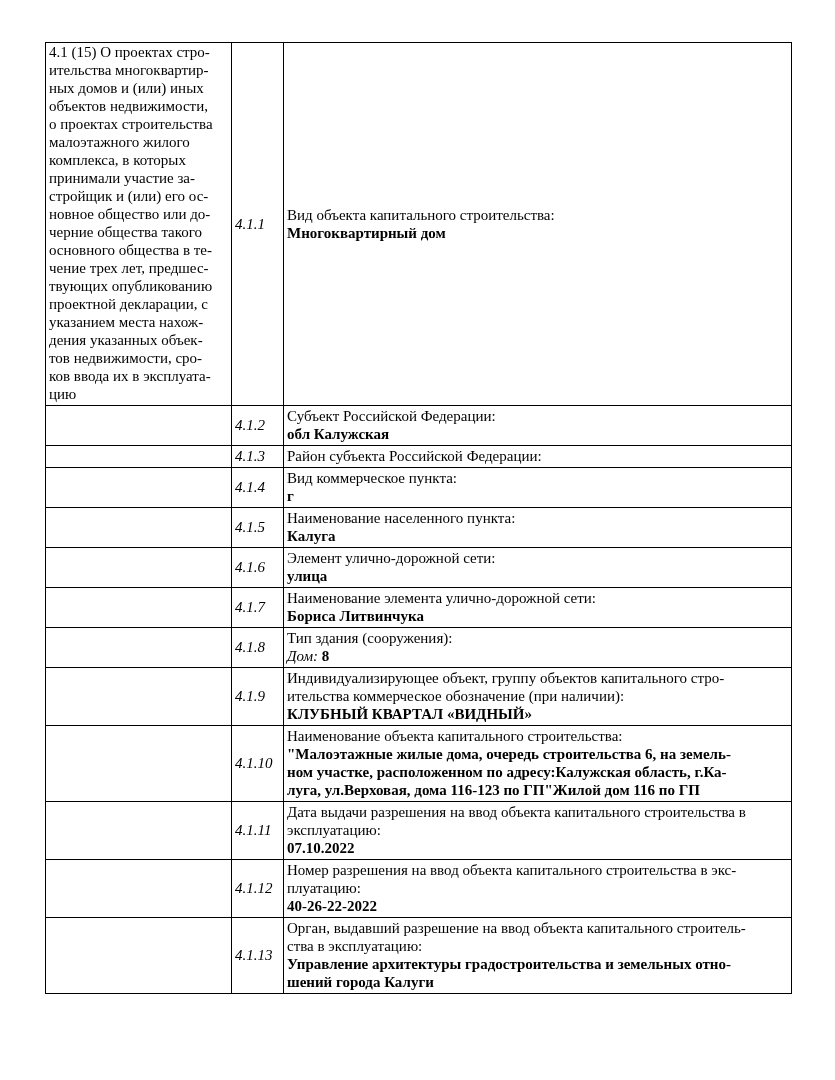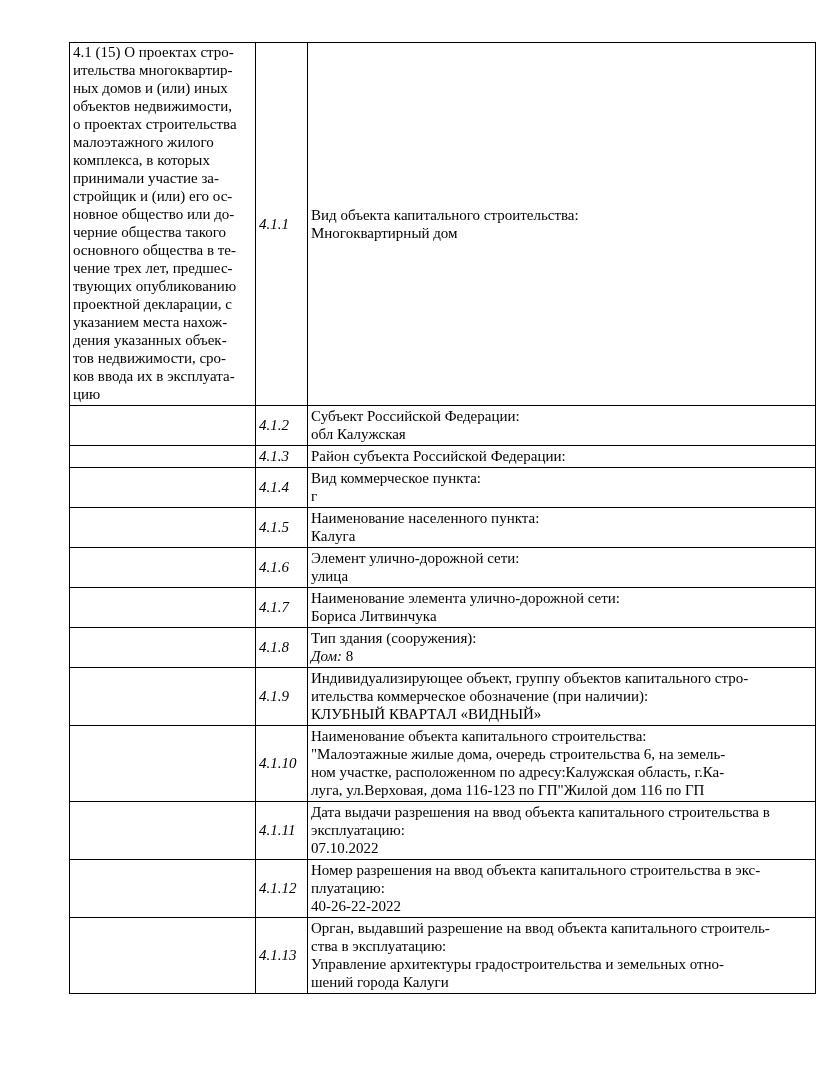--- a/index.html
+++ b/index.html
@@ -6,21 +6,21 @@
     margin: 0;
     padding: 0;
     background: #ffffff;
     color: #000000;
     font-family: "Liberation Serif", serif;
   }
   .page {
     width: 662px;
     height: 1080px;
     box-sizing: border-box;
-    padding: 42px 0 0 69px;
+    padding: 42px 0 0 45px;
     background: #ffffff;
   }
   table.decl-table {
     border-collapse: collapse;
     table-layout: fixed;
     width: 746px;
   }
   col.c-note { width: 186px; }
   col.c-num  { width: 52px; }
   col.c-body { width: 508px; }
@@ -49,21 +49,21 @@
     font-weight: normal;
   }
   .value-line {
     white-space: pre-line;
   }
   .value-prefix {
     font-weight: normal;
     font-style: italic;
   }
   .value {
-    font-weight: normal;
+    font-weight: bold;
     white-space: pre-line;
   }
 </style>
 </head>
 <body>
 
 <div class="page">
   <table class="decl-table">
     <colgroup>
       <col class="c-note">

